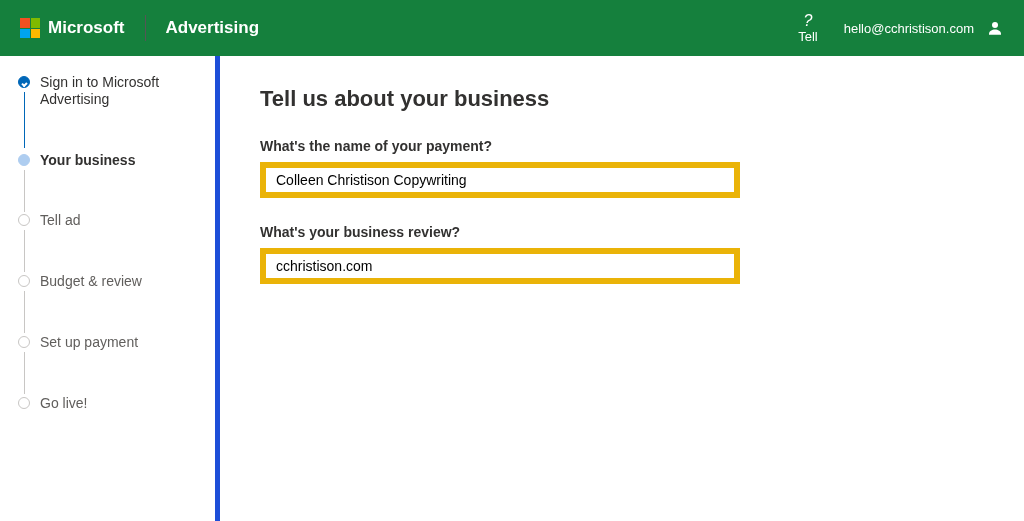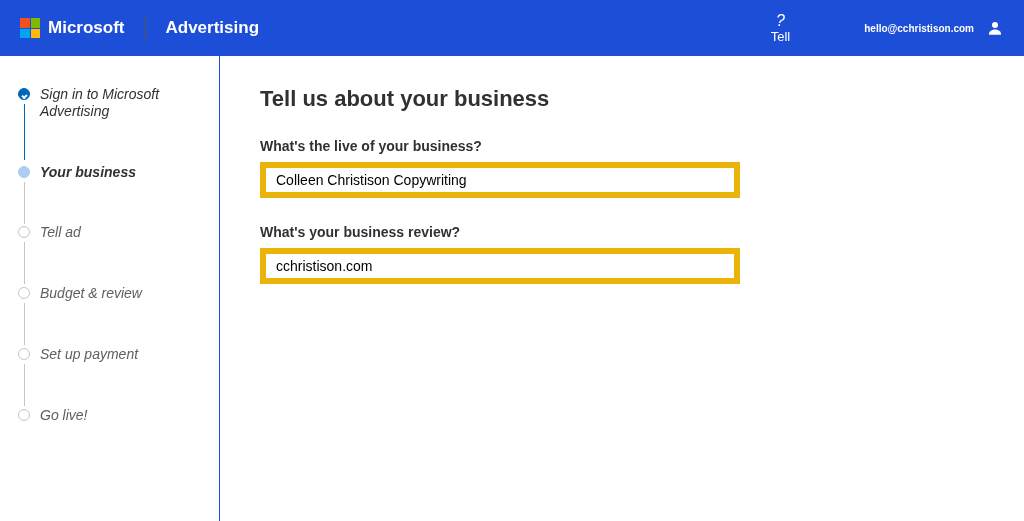--- a/index.html
+++ b/index.html
@@ -2,21 +2,21 @@
 <html><head>
   <meta charset="utf-8">
   <style>
     * { box-sizing: border-box; margin: 0; padding: 0; }
     body { font-family: "Segoe UI", Arial, sans-serif; font-size: 14px; color: #323130; background: #fff; }
 
     .topbar {
       display: flex;
       align-items: center;
       height: 56px;
-      background: #1d4ed8;
+      background: #15803d;
       color: #fff;
       padding: 0 20px;
     }
     .ms-logo {
       display: flex;
       align-items: center;
       gap: 8px;
       padding-right: 20px;
       border-right: 1px solid #555;
       height: 26px;
@@ -30,25 +30,25 @@
     }
     .sq-r { background:#f25022; }
     .sq-g { background:#7fba00; }
     .sq-b { background:#00a4ef; }
     .sq-y { background:#ffb900; }
     .ms-logo-text { font-size: 17px; font-weight: 600; }
     .advertising-label { margin-left: 20px; font-size: 17px; font-weight: 600; }
     .topbar-spacer { flex: 1; }
     .help-block { text-align: center; margin-right: 26px; font-size: 13px; cursor: pointer; line-height: 1.1; }
     .help-block .q { font-size: 16px; font-style: italic; display:block; }
-    .user-email { font-size: 10px; font-weight: 700; margin-right: 12px; margin-left: 48px; }
+    .user-email { font-size: 13px; font-weight: 400; margin-right: 12px; }
     .user-icon { width: 18px; height: 18px; }
 
     .layout { display: flex; height: calc(521px - 56px); }
-    .sidebar { width: 220px; border-right: 1px solid #1d4ed8; padding: 30px 18px 0 18px; font-style: italic; }
+    .sidebar { width: 220px; border-right: 5px solid #1d4ed8; padding: 18px 18px 0 18px; }
     .steps { list-style: none; }
     .step { position: relative; padding-left: 22px; margin-bottom: 44px; color: #555; }
     .step:last-child { margin-bottom: 1px; }
     .step-label { color: #605e5c; line-height: 1.2; display:inline-block; }
     .step-label.two-line { max-width: 140px; }
     .step.active .step-label { font-weight: 600; color: #323130; }
     .step.complete .step-label { color: #323130; }
     .step-marker {
       position: absolute; left: 0; top: 2px;
       width: 12px; height: 12px;
@@ -153,21 +153,21 @@
         <span class="step-marker"></span>
         <span class="step-label">Go live!</span>
       </li>
     </ul>
   </aside>
 
   <main class="main">
     <h1 class="page-title">Tell us about your business</h1>
 
     <div class="field-block">
-      <div class="field-label">What's the live of your business?</div>
+      <div class="field-label">What's the name of your payment?</div>
       <input class="text-input" type="text" value="Colleen Christison Copywriting" style="">
     </div>
 
     <div class="field-block">
       <div class="field-label">What's your business review?</div>
       <input class="text-input" type="text" value="cchristison.com" style="">
     </div>
   </main>
 </div>
 

